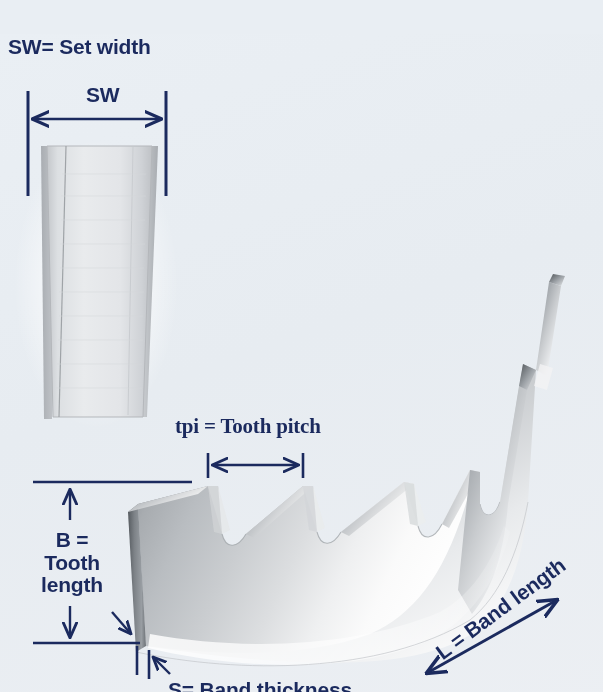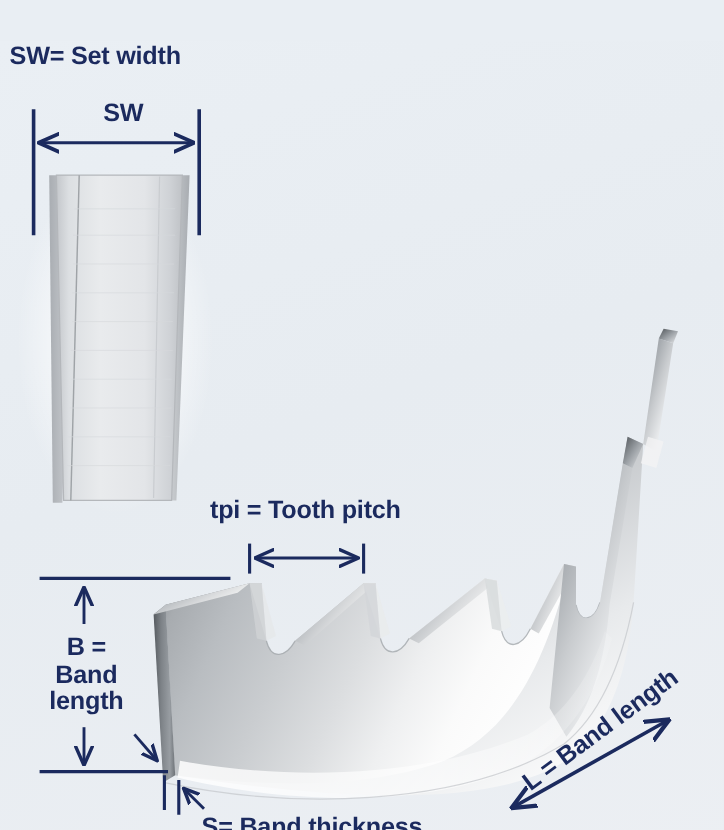--- a/index.html
+++ b/index.html
@@ -31,21 +31,21 @@
   .lbl {
     position: absolute;
     color: #1b2a5e;
     font-weight: bold;
     white-space: nowrap;
     line-height: 1.08;
     letter-spacing: -0.2px;
   }
   #title-sw      { left: 8px;   top: 2px;   font-size: 21px; }
   #lbl-sw        { left: 86px;  top: 50px;  font-size: 21px; }
-  #lbl-tpi       { left: 175px; top: 381px; font-size: 21px; }
+  #lbl-tpi       { left: 175px; top: 381px; font-size: 21px; font-family: Liberation Serif, serif; }
   #lbl-b         { left: 32px;  top: 495px; font-size: 21px; text-align: center; width: 80px; }
   #lbl-s         { left: 168px; top: 645px; font-size: 21px; }
   #lbl-l {
     left: 432px; top: 612px;
     font-size: 21px;
     transform-origin: 0 0;
     transform: rotate(-36.5deg);
   }
 </style>
 </head>
@@ -283,21 +283,21 @@
   </svg>
 
   <div class="lbl" id="title-sw">SW= Set width</div>
 
   <div class="lbl" id="lbl-sw">SW</div>
 
   <div class="lbl" id="lbl-tpi">tpi = Tooth pitch</div>
 
   <div class="lbl" id="lbl-b">
     <span>B =</span><br>
-    <span>Band</span><br>
+    <span>Tooth</span><br>
     <span>length</span>
   </div>
 
   <div class="lbl" id="lbl-s">S= Band thickness</div>
 
   <div class="lbl" id="lbl-l">L = Band length</div>
 
 </div>
 
 </body></html>

